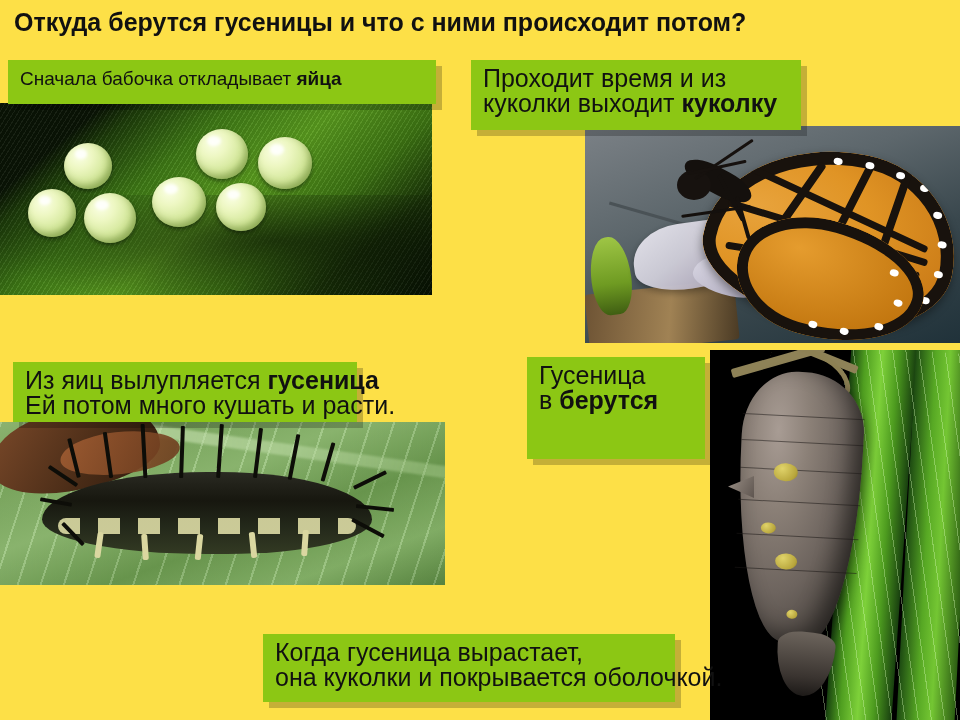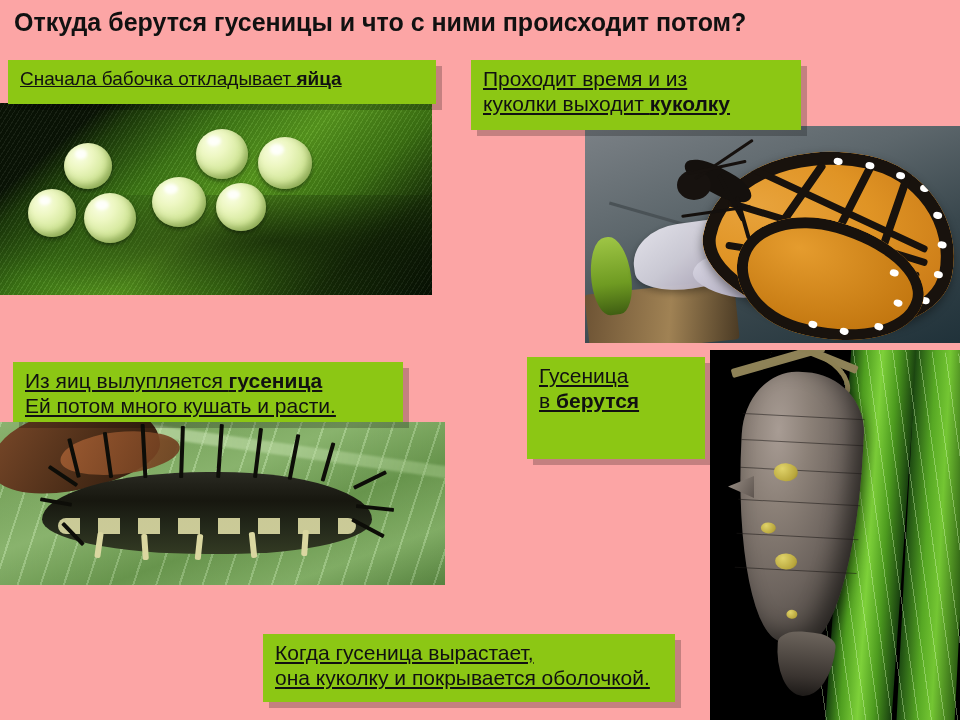--- a/index.html
+++ b/index.html
@@ -3,47 +3,47 @@
 <meta charset="utf-8">
 <style>
   html,body{margin:0;padding:0;}
   body{
     width:960px;height:720px;
     background:#ffffff;
     font-family:"Liberation Sans", sans-serif;
     overflow:hidden;
     position:relative;
   }
-  #slide{position:relative;width:960px;height:720px;overflow:hidden;background:#fca5a5;}
+  #slide{position:relative;width:960px;height:720px;overflow:hidden;background:#fde047;}
 
   
   .title{
     position:absolute;left:14px;top:8px;
     font-size:25px;font-weight:700;color:#111;
     letter-spacing:0px;white-space:nowrap;
   }
 
   
   .cap{
     position:absolute;
     background:#8CC714;
     color:#111;
-    font-size:21px;
+    font-size:25px;
     line-height:25px;
     padding:6px 10px 6px 12px;
     box-sizing:border-box;
     box-shadow:6px 6px 0 rgba(0,0,0,0.22);
     z-index:6;
   }
   .cap b{font-weight:700;}
-  .cap .ln{display:block;white-space:nowrap;text-decoration:underline;}
+  .cap .ln{display:block;white-space:nowrap;}
 
   #cap-eggs      {left:8px;   top:60px;  width:428px; height:44px; font-size:19px;}
   #cap-butterfly {left:471px; top:60px;  width:330px; height:70px;}
-  #cap-larva     {left:13px;  top:362px; width:390px; height:60px;}
+  #cap-larva     {left:13px;  top:362px; width:344px; height:60px;}
   #cap-pupa      {left:527px; top:357px; width:178px; height:102px; z-index:9;}
   #cap-shell     {left:263px; top:634px; width:412px; height:68px; z-index:9;}
 
   
   .photo{position:absolute;overflow:hidden;background:#000;}
   #ph-eggs      {left:0px;   top:103px; width:432px; height:192px; z-index:3;}
   #ph-butterfly {left:585px; top:126px; width:375px; height:217px; z-index:3;}
   #ph-larva     {left:0px;   top:422px; width:445px; height:163px; z-index:3;}
   #ph-pupa      {left:710px; top:350px; width:250px; height:370px; z-index:4;}
 
@@ -364,16 +364,16 @@
     <span class="ln">Ей потом много кушать и расти.</span>
   </div>
 
   <div class="cap" id="cap-pupa">
     <span class="ln">Гусеница</span>
     <span class="ln"><span>в </span><b>берутся</b></span>
   </div>
 
   <div class="cap" id="cap-shell">
     <span class="ln">Когда гусеница вырастает,</span>
-    <span class="ln">она куколку и покрывается оболочкой.</span>
+    <span class="ln">она куколки и покрывается оболочкой.</span>
   </div>
 
 </div>
 
 </body></html>

